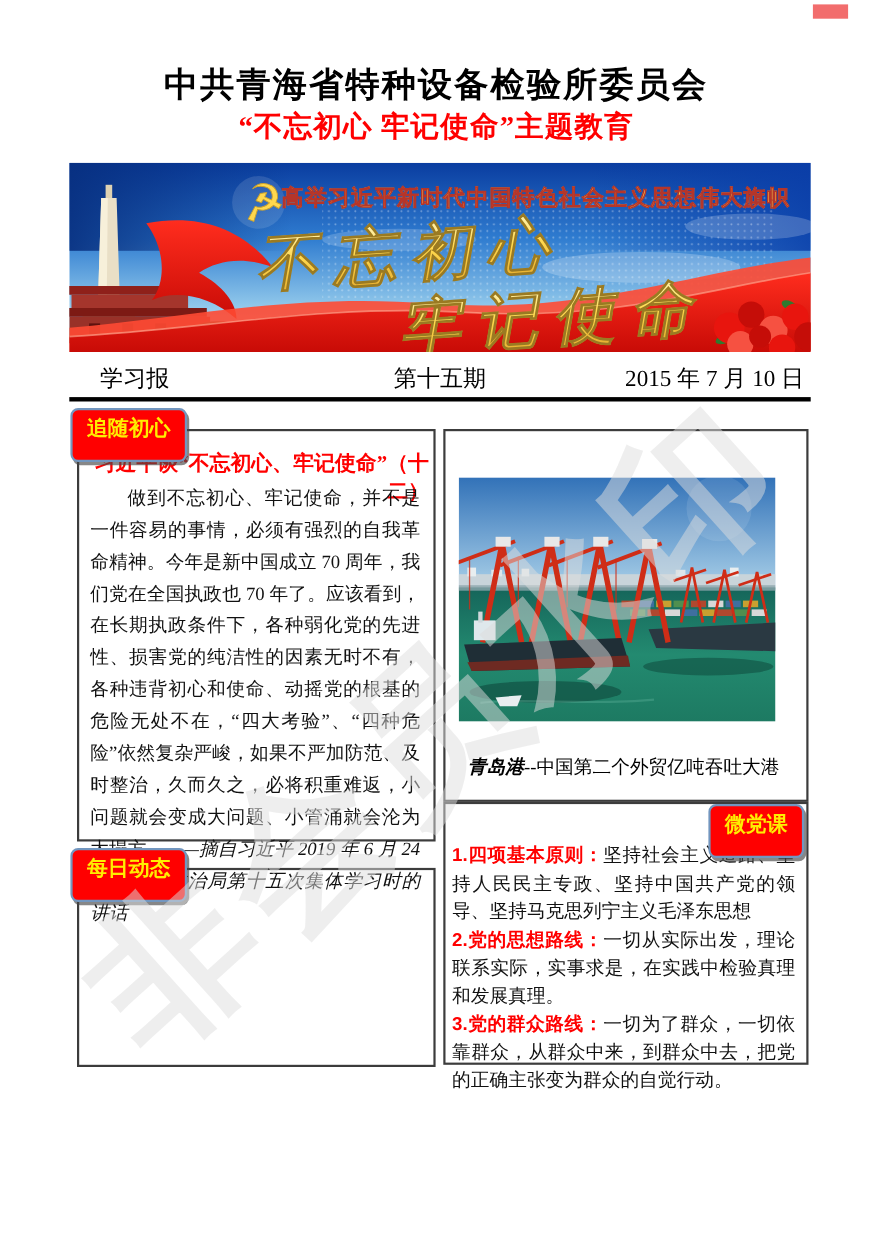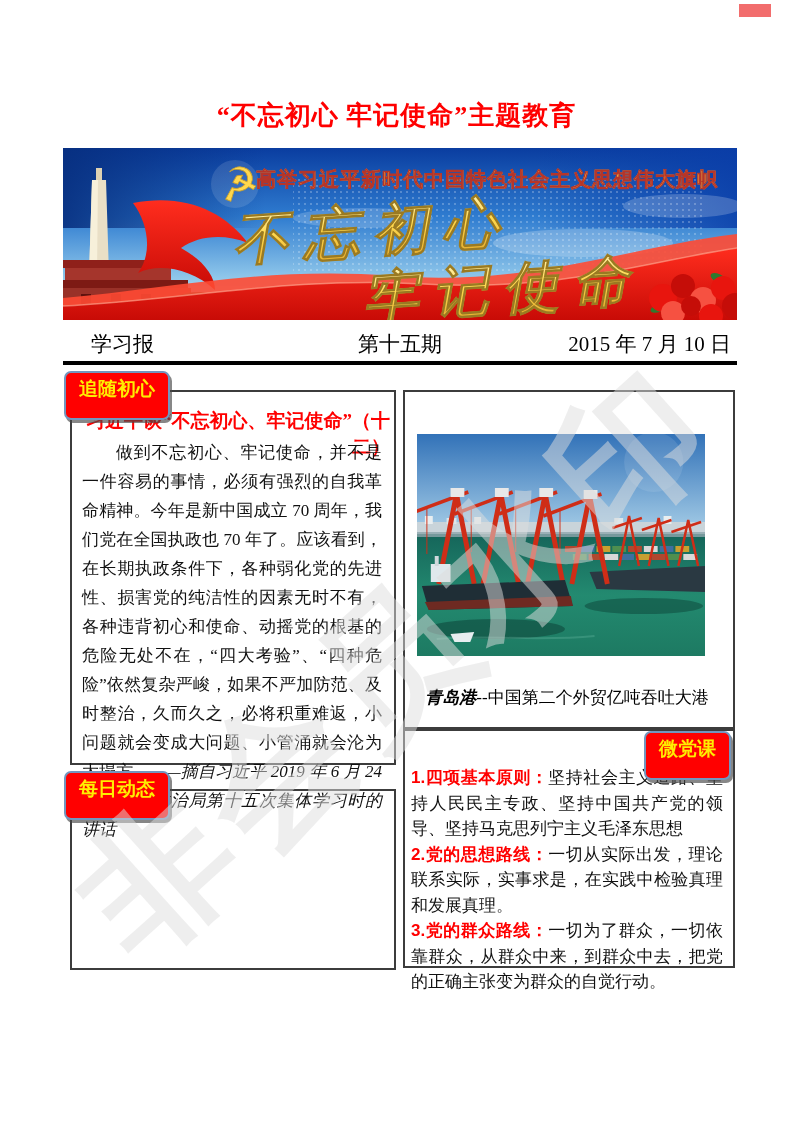--- a/index.html
+++ b/index.html
@@ -60,20 +60,21 @@
              color:#dedede;opacity:.5;transform:rotate(-42deg);z-index:30;pointer-events:none;
              font-family:"Liberation Serif","DejaVu Serif",serif;}
 </style>
 </head>
 <body>
 
 <div class="page">
 
   <div class="corner-mark"></div>
 
+  <div class="title1">中共青海省特种设备检验所委员会</div>
   <div class="title2">“不忘初心 牢记使命”主题教育</div>
 
   <svg class="banner" viewBox="0 0 674 172" preserveAspectRatio="none">
     <defs>
       <linearGradient id="gsky" x1="0" y1="0" x2="0" y2="1">
         <stop offset="0" stop-color="#0a3da0"></stop>
           <stop offset="0.4" stop-color="#2f7cd0"></stop>
         <stop offset="0.75" stop-color="#8ec6ea"></stop>
           <stop offset="1" stop-color="#d8effa"></stop>
       </linearGradient>

